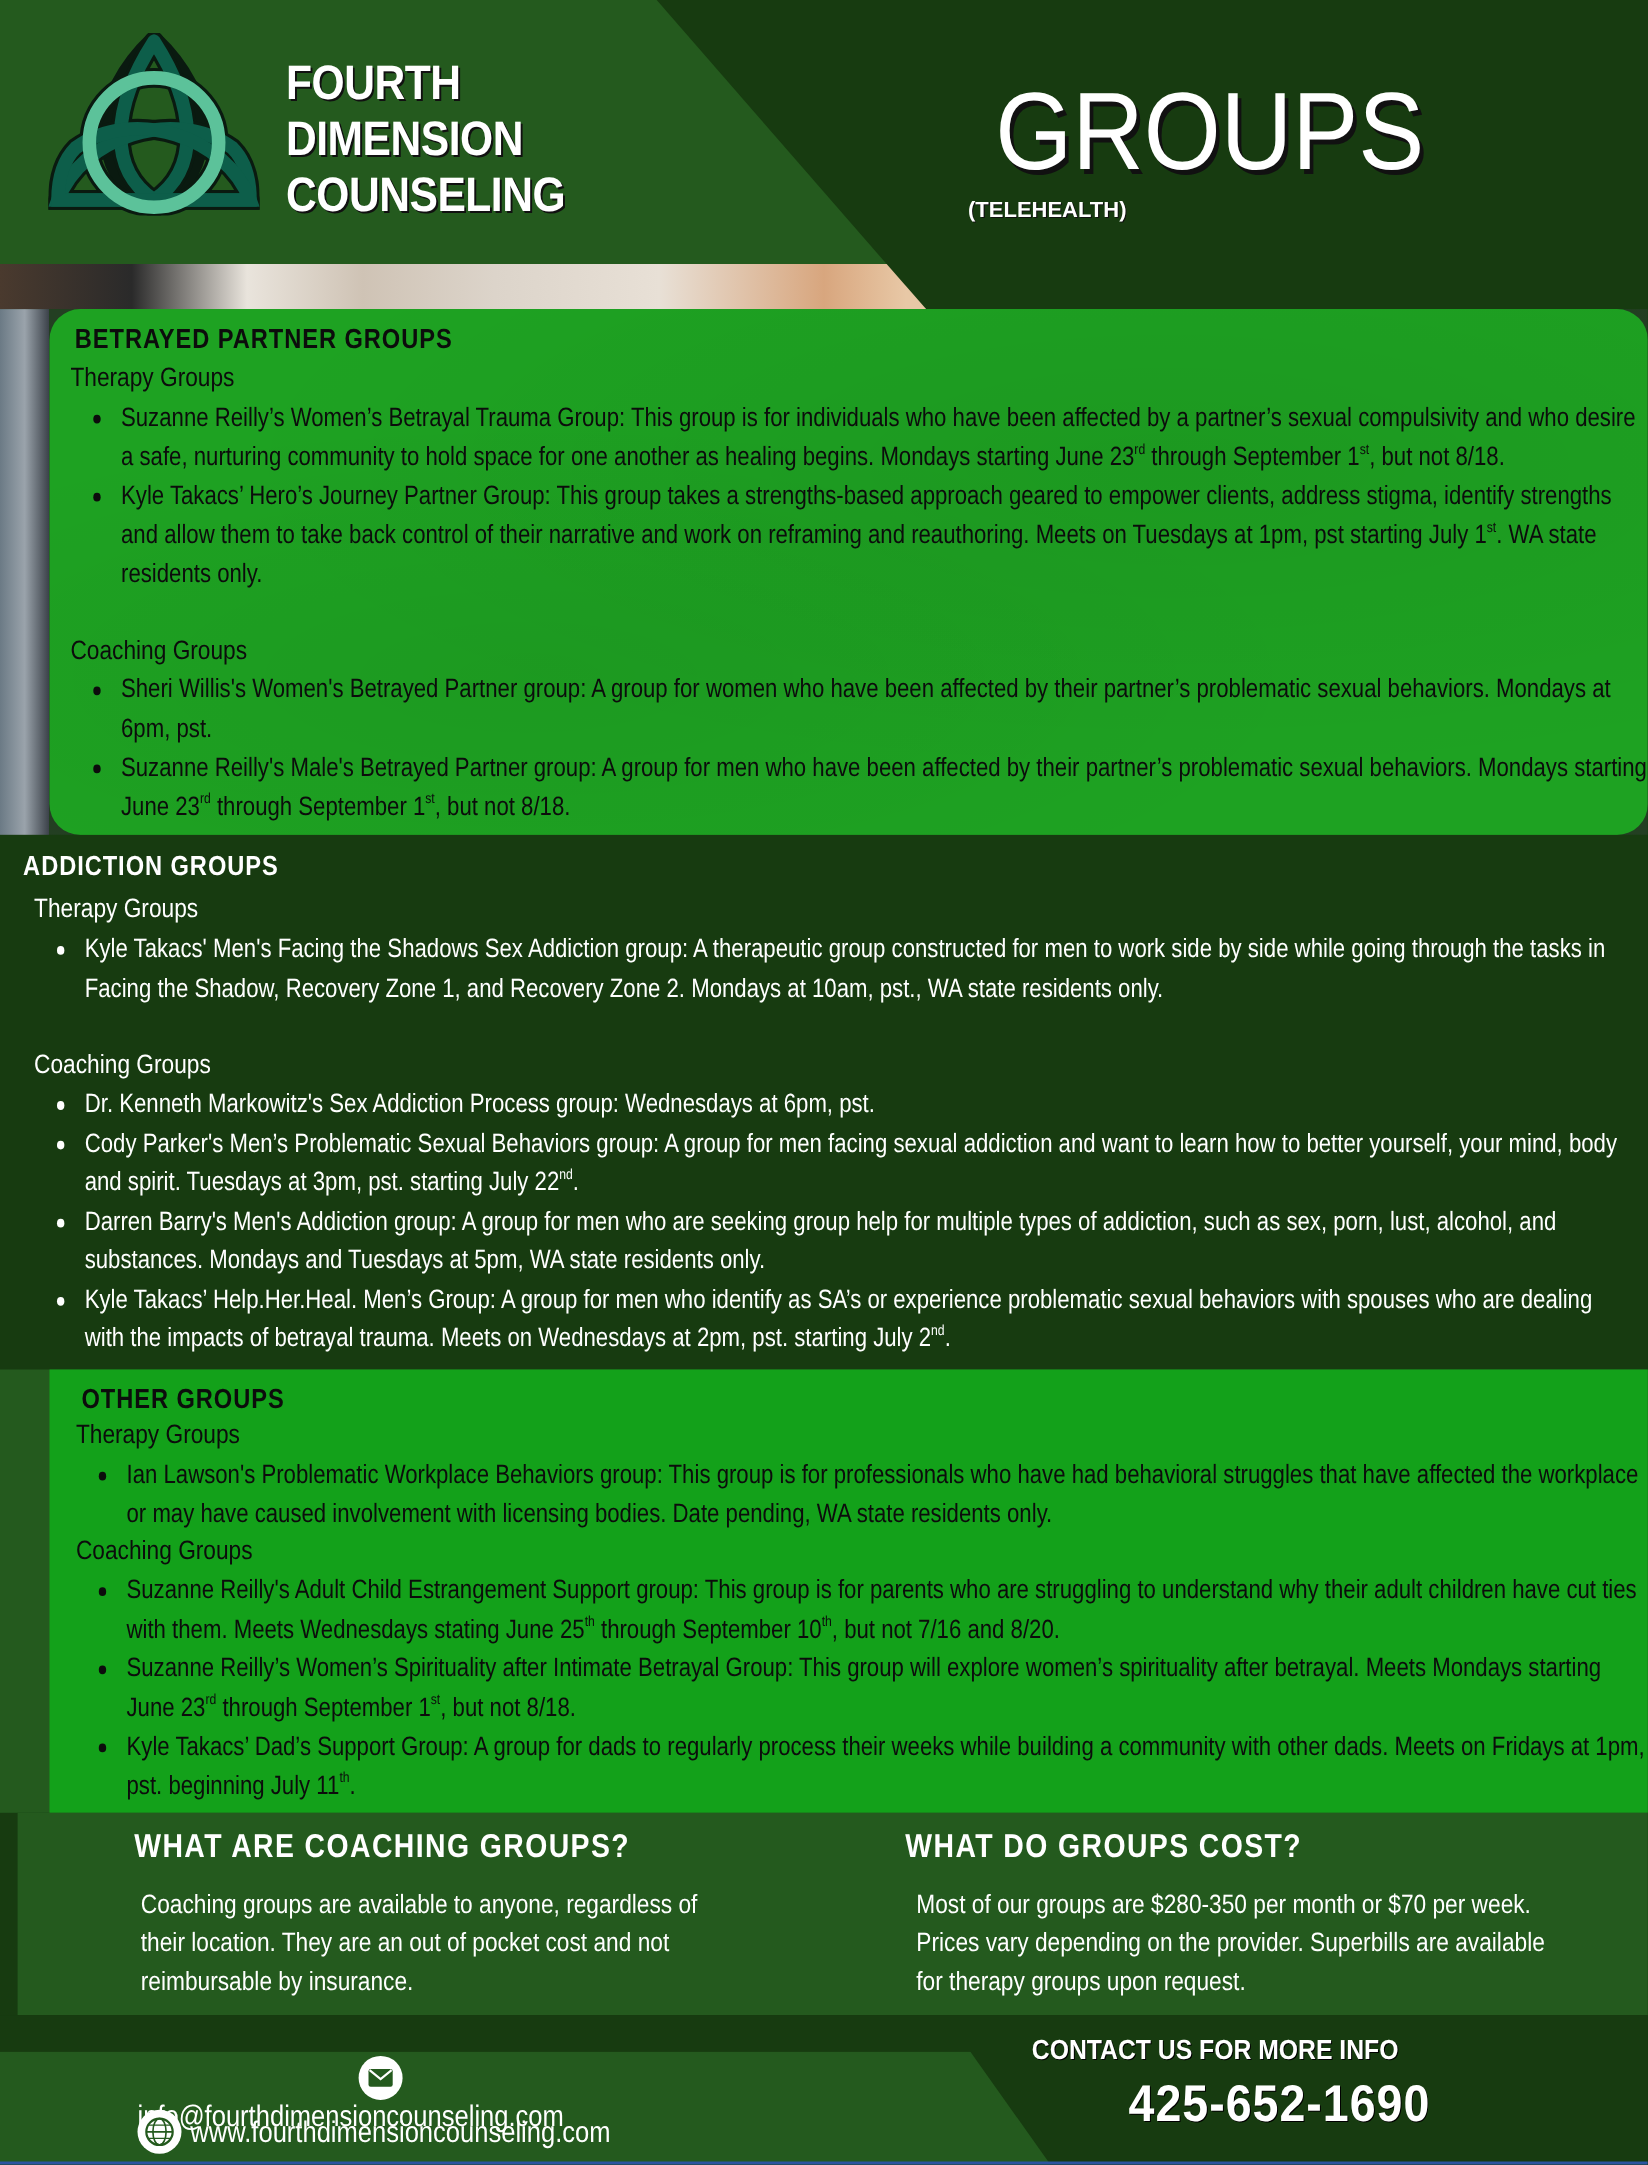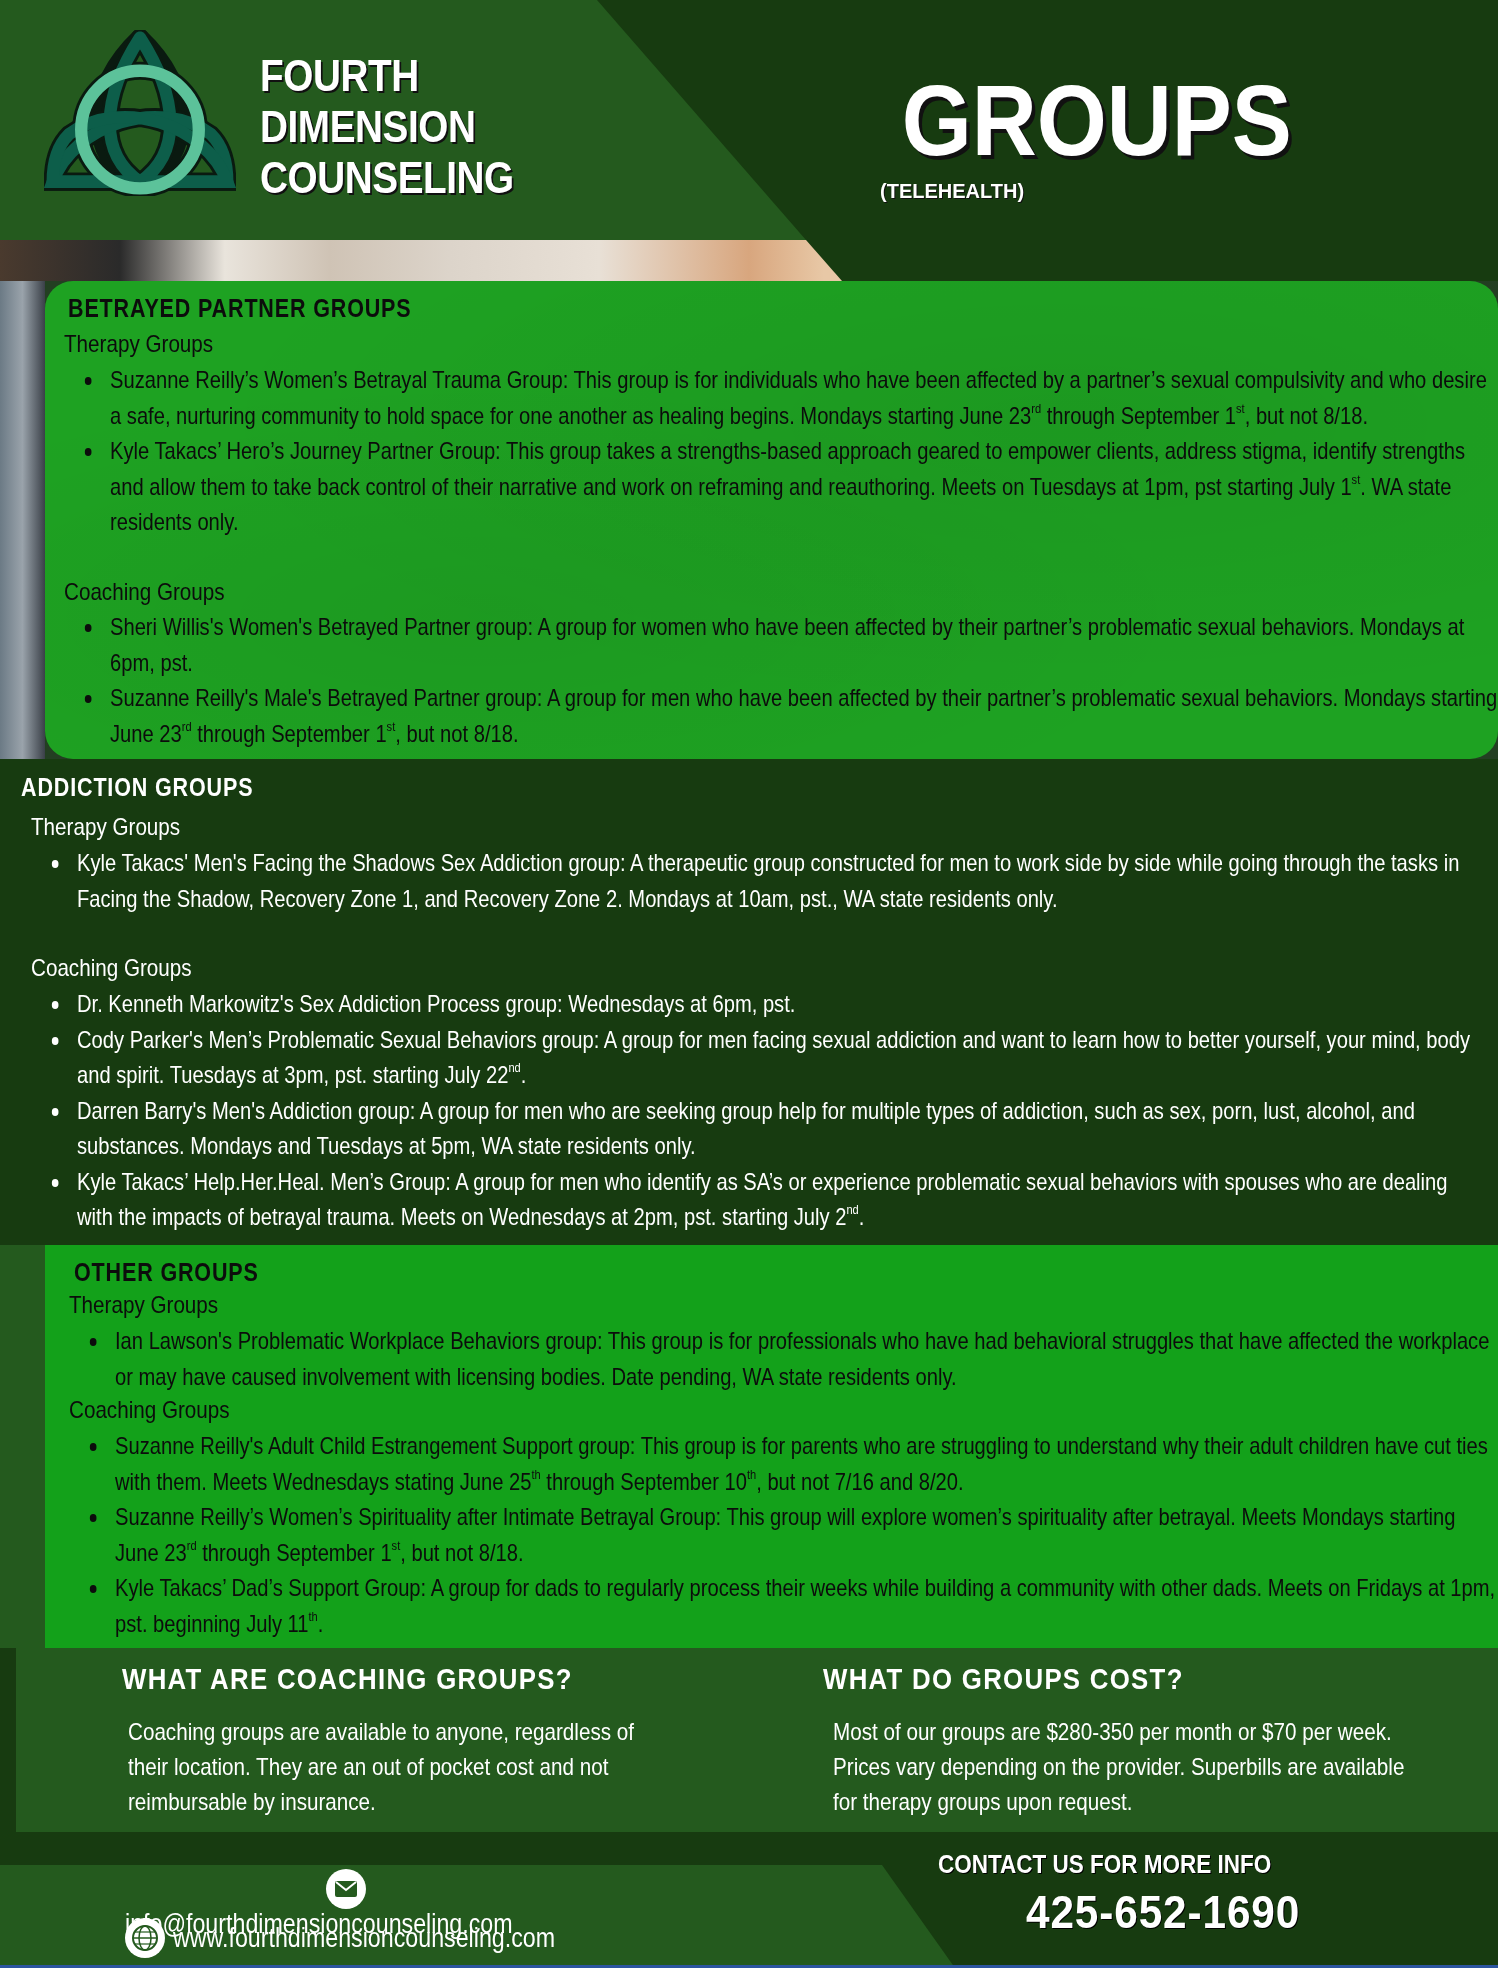--- a/index.html
+++ b/index.html
@@ -11,22 +11,22 @@
   #header .panel { position: absolute; left: 0; top: 0; width: 1498px; height: 281px;
     background: #245a1e; clip-path: polygon(0 0, 597px 0, 806px 240px, 0 240px); }
   #photo-strip { position: absolute; left: 0; top: 240px; width: 1498px; height: 41px;
     background: linear-gradient(90deg, #4a3a2e 0%, #2a2a2a 8%, #e9e4dc 15%, #cfc3b5 22%, #dcd4ca 30%, #e8e0d6 40%, #d8a67e 50%, #e8c8a6 55%);
     clip-path: polygon(0 0, 806px 0, 842px 41px, 0 41px); }
   #logo { position: absolute; left: 44px; top: 30px; width: 192px; height: 166px; }
   #brand { position: absolute; left: 260px; top: 50px; color: #fff; font-weight: bold;
     font-size: 44px; line-height: 51px; letter-spacing: -0.5px;
     text-shadow: 2px 2px 0 #111; }
   #brand div { transform: scaleX(0.88); transform-origin: left center; white-space: nowrap; }
-  #title { position: absolute; left: 880px; top: 70px; width: 440px; color: #fff;
-    font-weight: bold; font-size: 100px; line-height: 100px; text-shadow: 4px 4px 0 #111; }
+  #title { position: absolute; left: 880px; top: 70px; width: 440px; text-align: center; color: #fff;
+    font-weight: normal; font-size: 100px; line-height: 100px; text-shadow: 4px 4px 0 #111; }
   #title .t { display: inline-block; transform: scaleX(0.9); }
   #subtitle { position: absolute; left: 880px; top: 180px; width: 440px; text-align: left; color: #fff;
     font-weight: bold; font-size: 20px; text-shadow: 1px 1px 0 #111; }
 
   
   #sec1-bg { position: absolute; left: 0; top: 281px; width: 1498px; height: 478px;
     background: linear-gradient(90deg, #6b7a85 0%, #9aa3ab 1.5%, #3a4048 3%, #233f22 3%); }
   #sec1 { position: absolute; left: 45px; top: 281px; width: 1453px; height: 478px;
     background: rgba(30,170,34,0.93); border-radius: 28px; }
   #sec1::before { content: ""; position: absolute; inset: 0;

